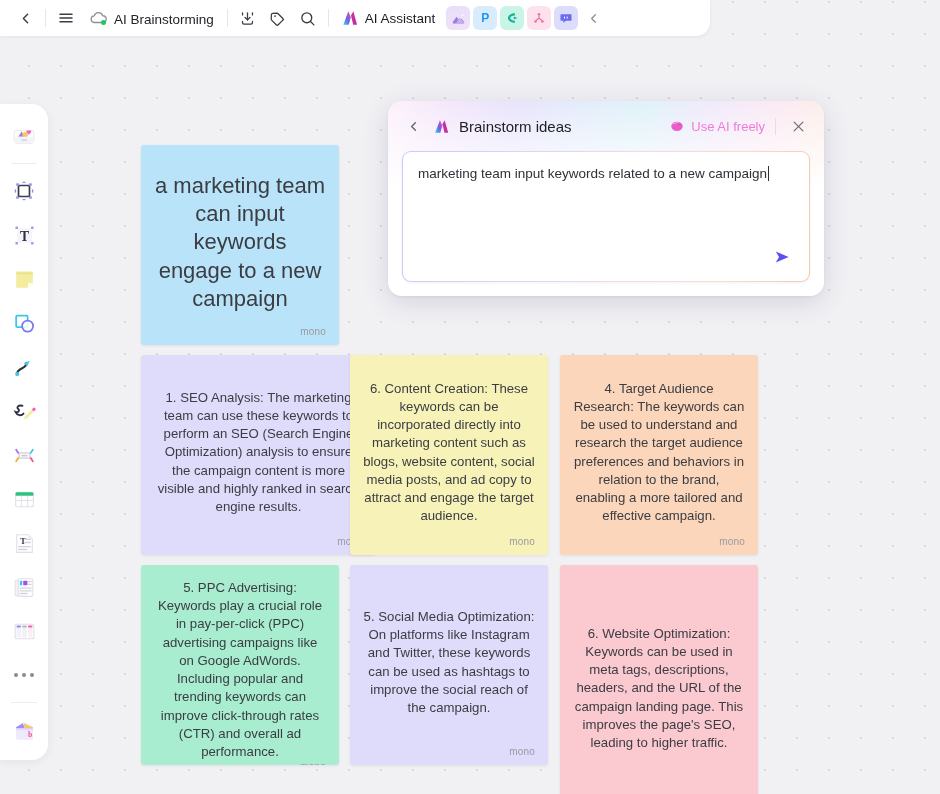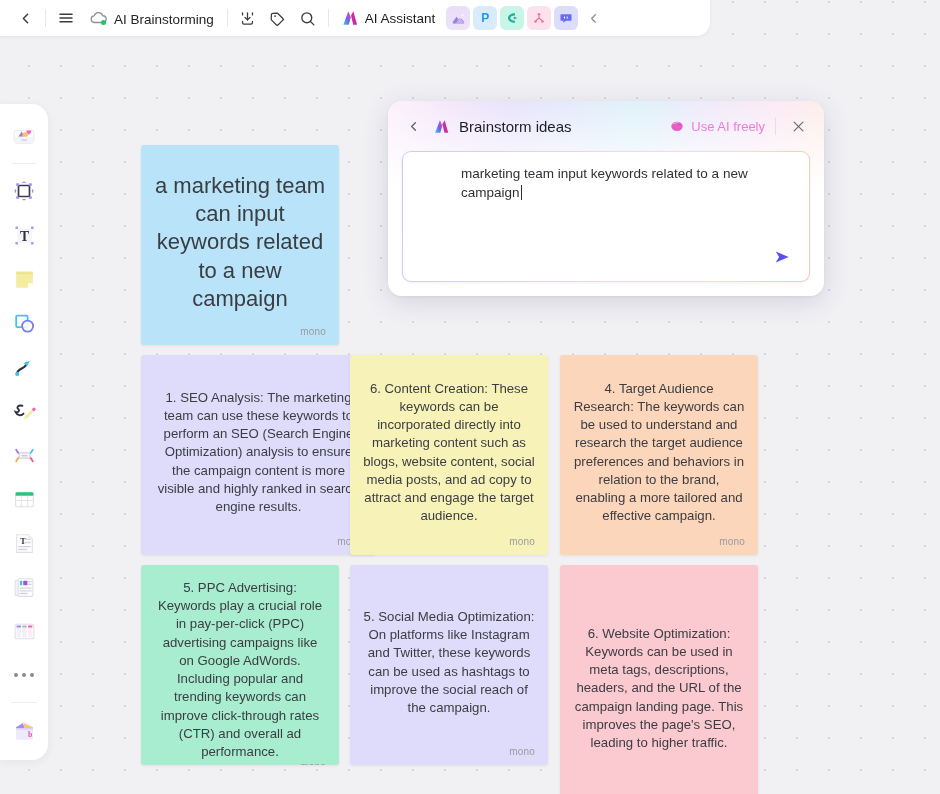--- a/index.html
+++ b/index.html
@@ -153,21 +153,20 @@
       linear-gradient(100deg,#c5cdf7 0%, #dcd3f4 25%, #f2d8ec 55%, #fadcc9 80%, #f7c9a8 100%);
     background-origin: border-box;
     background-clip: padding-box, border-box;
     box-shadow: 0 1px 3px rgba(70,60,120,0.07);
     position: relative;
     padding: 13px 15px;
   }
   .prompt-text {
     font-size: 13.5px; color: #303138; line-height: 1.4;
     white-space: pre-wrap;
-    margin-left: 43px;
   }
   .caret {
     display: inline-block; width: 1px; height: 15px;
     background: #303138; vertical-align: -3px; margin-left: 1px;
   }
   .send-btn {
     position: absolute; right: 12px; bottom: 10px;
     width: 30px; height: 28px;
     display: flex; align-items: center; justify-content: center;
     cursor: pointer;
@@ -450,21 +449,21 @@
       <path d="M6 12 L16 6 L26 12 v13 a2 2 0 0 1 -2 2 h-16 a2 2 0 0 1 -2 -2z" fill="#efeafb"></path>
       <path d="M6 12 L14 7.5 L16 13 L6 13 z" fill="#a58bf0"></path>
       <path d="M16 13 L15 7.5 L26 12 L26 13 z" fill="#f7c76a"></path>
       <path d="M6 13 h20 v2 h-20z" fill="#d9cffa"></path>
       <text x="20" y="24" font-family="Liberation Serif, serif" font-size="9" font-weight="700" fill="#f0519e">b</text>
     </svg>
   </div>
 </div>
 
 <div class="note big" style="left:141px; top:145px; width:198px; height:200px; background:#b9e3f9;">
-  <div class="body">a marketing team can input keywords related to a new campaign</div>
+  <div class="body">a marketing team can input keywords engage to a new campaign</div>
   <div class="tag">mono</div>
 </div>
 
 <div class="note small" style="left:141px; top:355px; width:235px; height:200px; background:#dedcfa;">
   <div class="body">1. SEO Analysis: The marketing team can use these keywords to perform an SEO (Search Engine Optimization) analysis to ensure the campaign content is more visible and highly ranked in search engine results.</div>
   <div class="tag">mono</div>
 </div>
 
 <div class="note small" style="left:350px; top:355px; width:198px; height:200px; background:#f7f3b8;">
   <div class="body">6. Content Creation: These keywords can be incorporated directly into marketing content such as blogs, website content, social media posts, and ad copy to attract and engage the target audience.</div>

